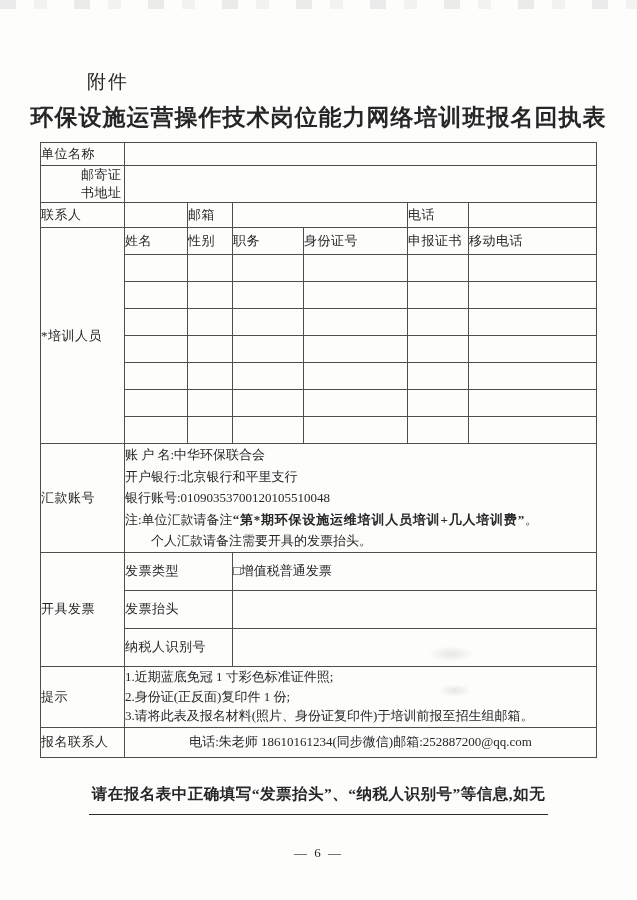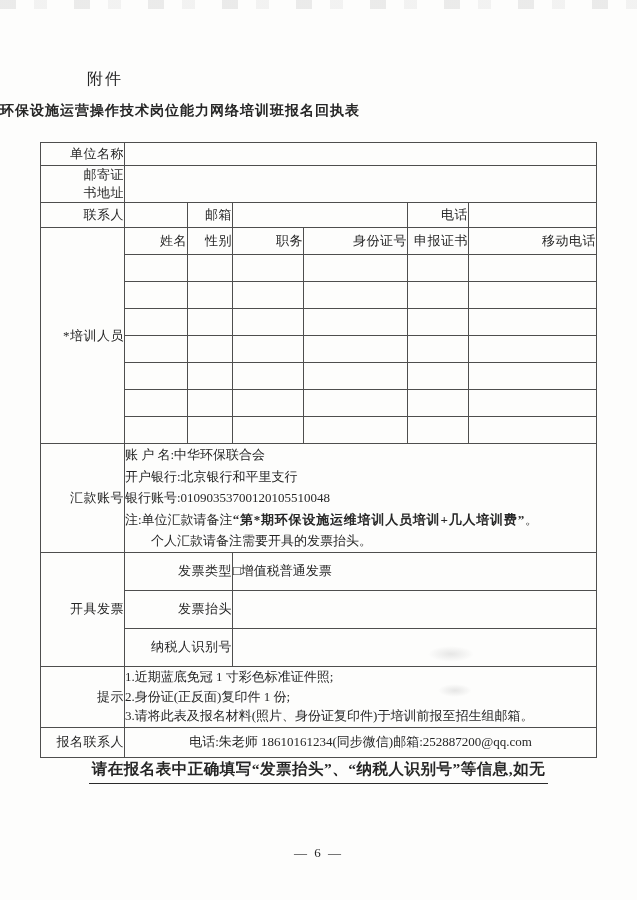--- a/index.html
+++ b/index.html
@@ -12,55 +12,55 @@
   .noise-top{
     position:absolute;top:0;left:0;right:0;height:9px;
     background:repeating-linear-gradient(90deg,
       rgba(205,205,205,.38) 0 16px, rgba(255,255,255,0) 16px 34px,
       rgba(220,220,220,.32) 34px 47px, rgba(255,255,255,0) 47px 74px);
   }
   .smudge{position:absolute;background:radial-gradient(ellipse,rgba(150,150,150,.22),transparent 70%);}
   .smudge.s1{left:428px;top:646px;width:46px;height:16px;}
   .smudge.s2{left:438px;top:684px;width:34px;height:13px;}
 
-  .attachment{position:absolute;left:87px;top:69px;font-size:16px;letter-spacing:2px;}
+  .attachment{position:absolute;left:87px;top:69px;font-size:19px;letter-spacing:2px;}
   .title{
     position:absolute;top:102px;left:0;right:0;margin:0;
-    font-size:14px;font-weight:bold;letter-spacing:1px;
+    text-align:center;font-size:23px;font-weight:bold;letter-spacing:1px;
   }
 
   table.form{
     position:absolute;left:40px;top:142px;
     border-collapse:collapse;table-layout:fixed;width:556px;
   }
   table.form td{
     border:1px solid #4e4e4e;font-size:13px;vertical-align:middle;
     padding:0;overflow:hidden;word-break:break-all;
   }
-  td.lbl{text-align:right;letter-spacing:.5px;}
+  td.lbl{text-align:left;letter-spacing:.5px;}
   td.val{padding-left:8px;text-align:center;}
   td.ctr{text-align:left;}
   tr.r1 td{height:22px;}
   tr.r2 td{height:27px;padding-left:40px;}
   tr.r3 td{height:24px;}
   tr.rh td{height:26px;}
   tr.rp td{height:26px;}
   tr.rInv td{height:37px;}
   tr.rTip td{height:60px;}
   tr.rReg td{height:29px;margin-top:40px;}
   td.remit{padding:7px 4px 6px 10px;line-height:21.5px;vertical-align:top;}
   .indent2{padding-left:26px;}
   .b{font-weight:bold;letter-spacing:.8px;}
   td.tips{padding:4px 4px 4px 6px;line-height:19.5px;vertical-align:middle;}
 
   .warning{
     position:absolute;top:756px;left:0;right:0;text-align:center;
     font-weight:bold;font-size:15.5px;line-height:1.72;letter-spacing:.5px;
   }
-  .warning .u{display:inline-block;border-bottom:1.5px solid #2a2a2a;padding:0 3px 0;}
+  .warning .u{display:inline-block;border-bottom:1.5px solid #2a2a2a;padding:0 3px 6px;margin-top:25px;}
   .pagenum{position:absolute;top:845px;left:0;right:0;text-align:center;font-size:13px;letter-spacing:2px;}
 </style>
 </head>
 <body>
 
 <div class="sheet">
   <div class="noise-top"></div>
   <div class="smudge s1"></div>
   <div class="smudge s2"></div>
 

